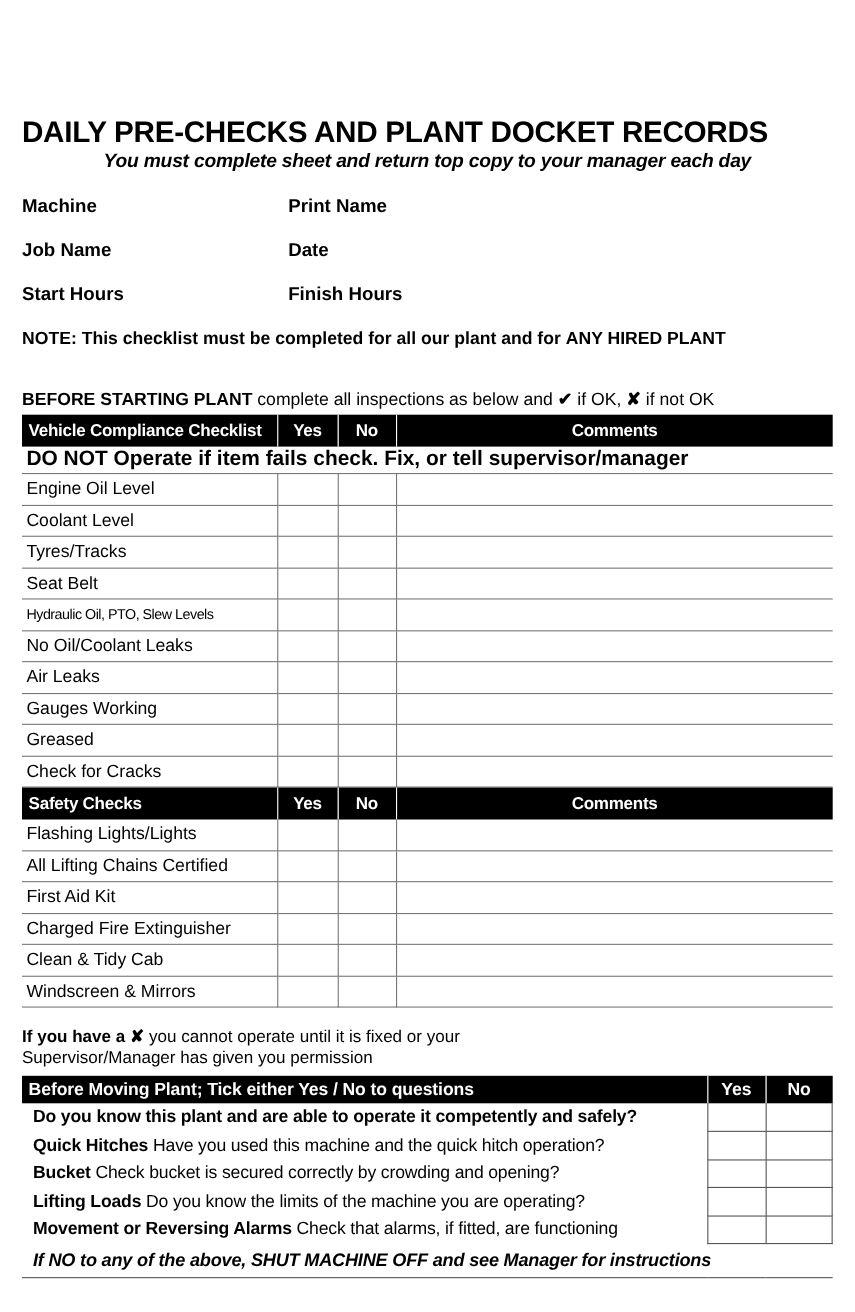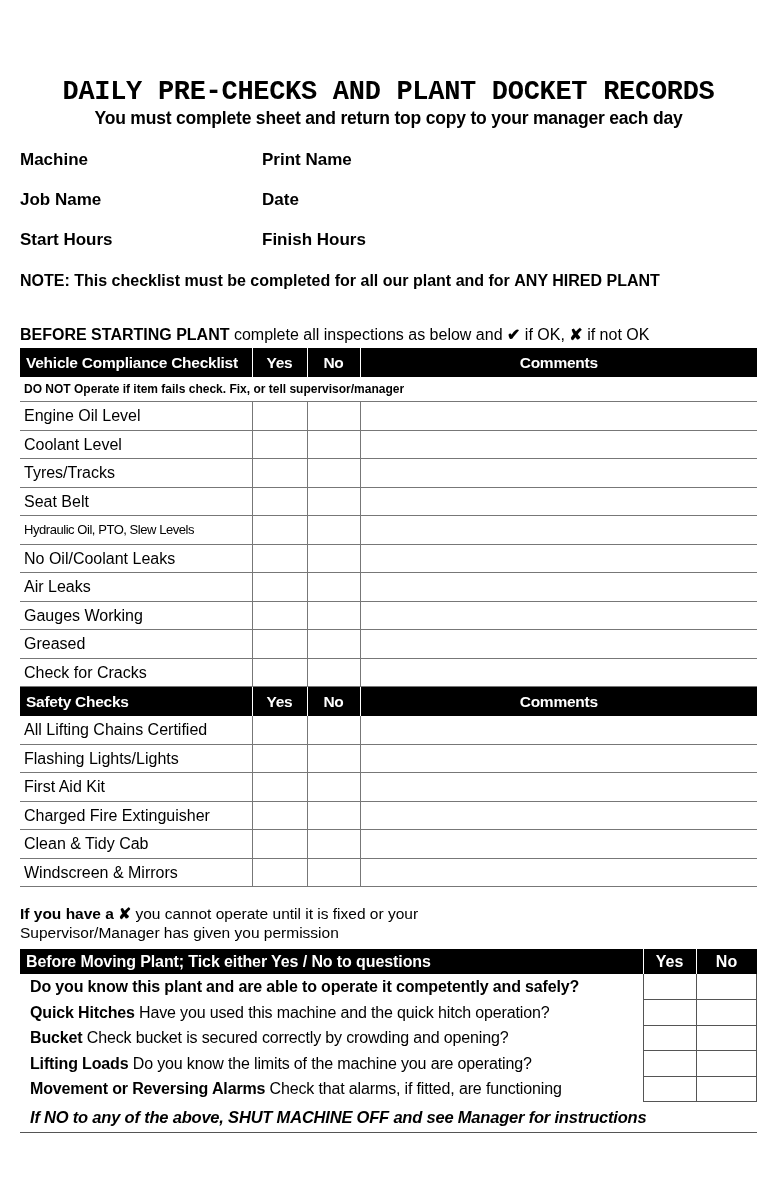--- a/index.html
+++ b/index.html
@@ -7,32 +7,31 @@
     width: 777px; height: 1193px;
     background: #ffffff;
     font-family: "Liberation Sans", sans-serif;
     color: #000000;
     overflow: hidden;
   }
   .page { position: relative; width: 777px; height: 1193px; padding: 0 20px; }
 
   
   .title {
-    margin-top: 77px;
-    text-align: center;
+    margin-top: 105px;
     font-size: 27px;
     font-weight: bold;
     letter-spacing: -0.3px;
     line-height: 1.12;
     white-space: nowrap;
-    font-family: Liberation Mono, monospace;
   }
   .subtitle {
     text-align: center;
     font-size: 17.5px;
+    font-style: italic;
     font-weight: bold;
     margin-top: 1px;
     letter-spacing: -0.2px;
     white-space: nowrap;
   }
 
   
   .fields { margin-top: 21px; }
   .field-row {
     display: flex;
@@ -83,21 +82,21 @@
     padding: 0 0 0 6px;
     text-align: left;
     border-left: 1.5px solid #ffffff;
     letter-spacing: -0.25px;
     white-space: nowrap;
   }
   table.chk th.first { border-left: none; }
   table.chk th.ctr { text-align: center; padding-left: 0; }
 
   table.chk td.sub {
-    font-size: 12px;
+    font-size: 19px;
     font-weight: bold;
     height: 16px;
     line-height: 24px;
     padding-left: 4px;
     border-bottom: 1.5px solid #777777;
     white-space: nowrap;
   }
   table.chk td.item {
     font-size: 16px;
     height: 27.5px;
@@ -309,27 +308,27 @@
         <col class="c-com">
       </colgroup>
     <tbody>
       <tr>
         <th class="first">Safety Checks</th>
         <th class="ctr">Yes</th>
         <th class="ctr">No</th>
         <th class="ctr">Comments</th>
       </tr>
       <tr>
+        <td class="item">Flashing Lights/Lights</td>
+        <td class="box"></td>
+        <td class="box"></td>
+        <td class="box last"></td>
+      </tr>
+      <tr>
         <td class="item">All Lifting Chains Certified</td>
-        <td class="box"></td>
-        <td class="box"></td>
-        <td class="box last"></td>
-      </tr>
-      <tr>
-        <td class="item">Flashing Lights/Lights</td>
         <td class="box"></td>
         <td class="box"></td>
         <td class="box last"></td>
       </tr>
       <tr>
         <td class="item">First Aid Kit</td>
         <td class="box"></td>
         <td class="box"></td>
         <td class="box last"></td>
       </tr>

